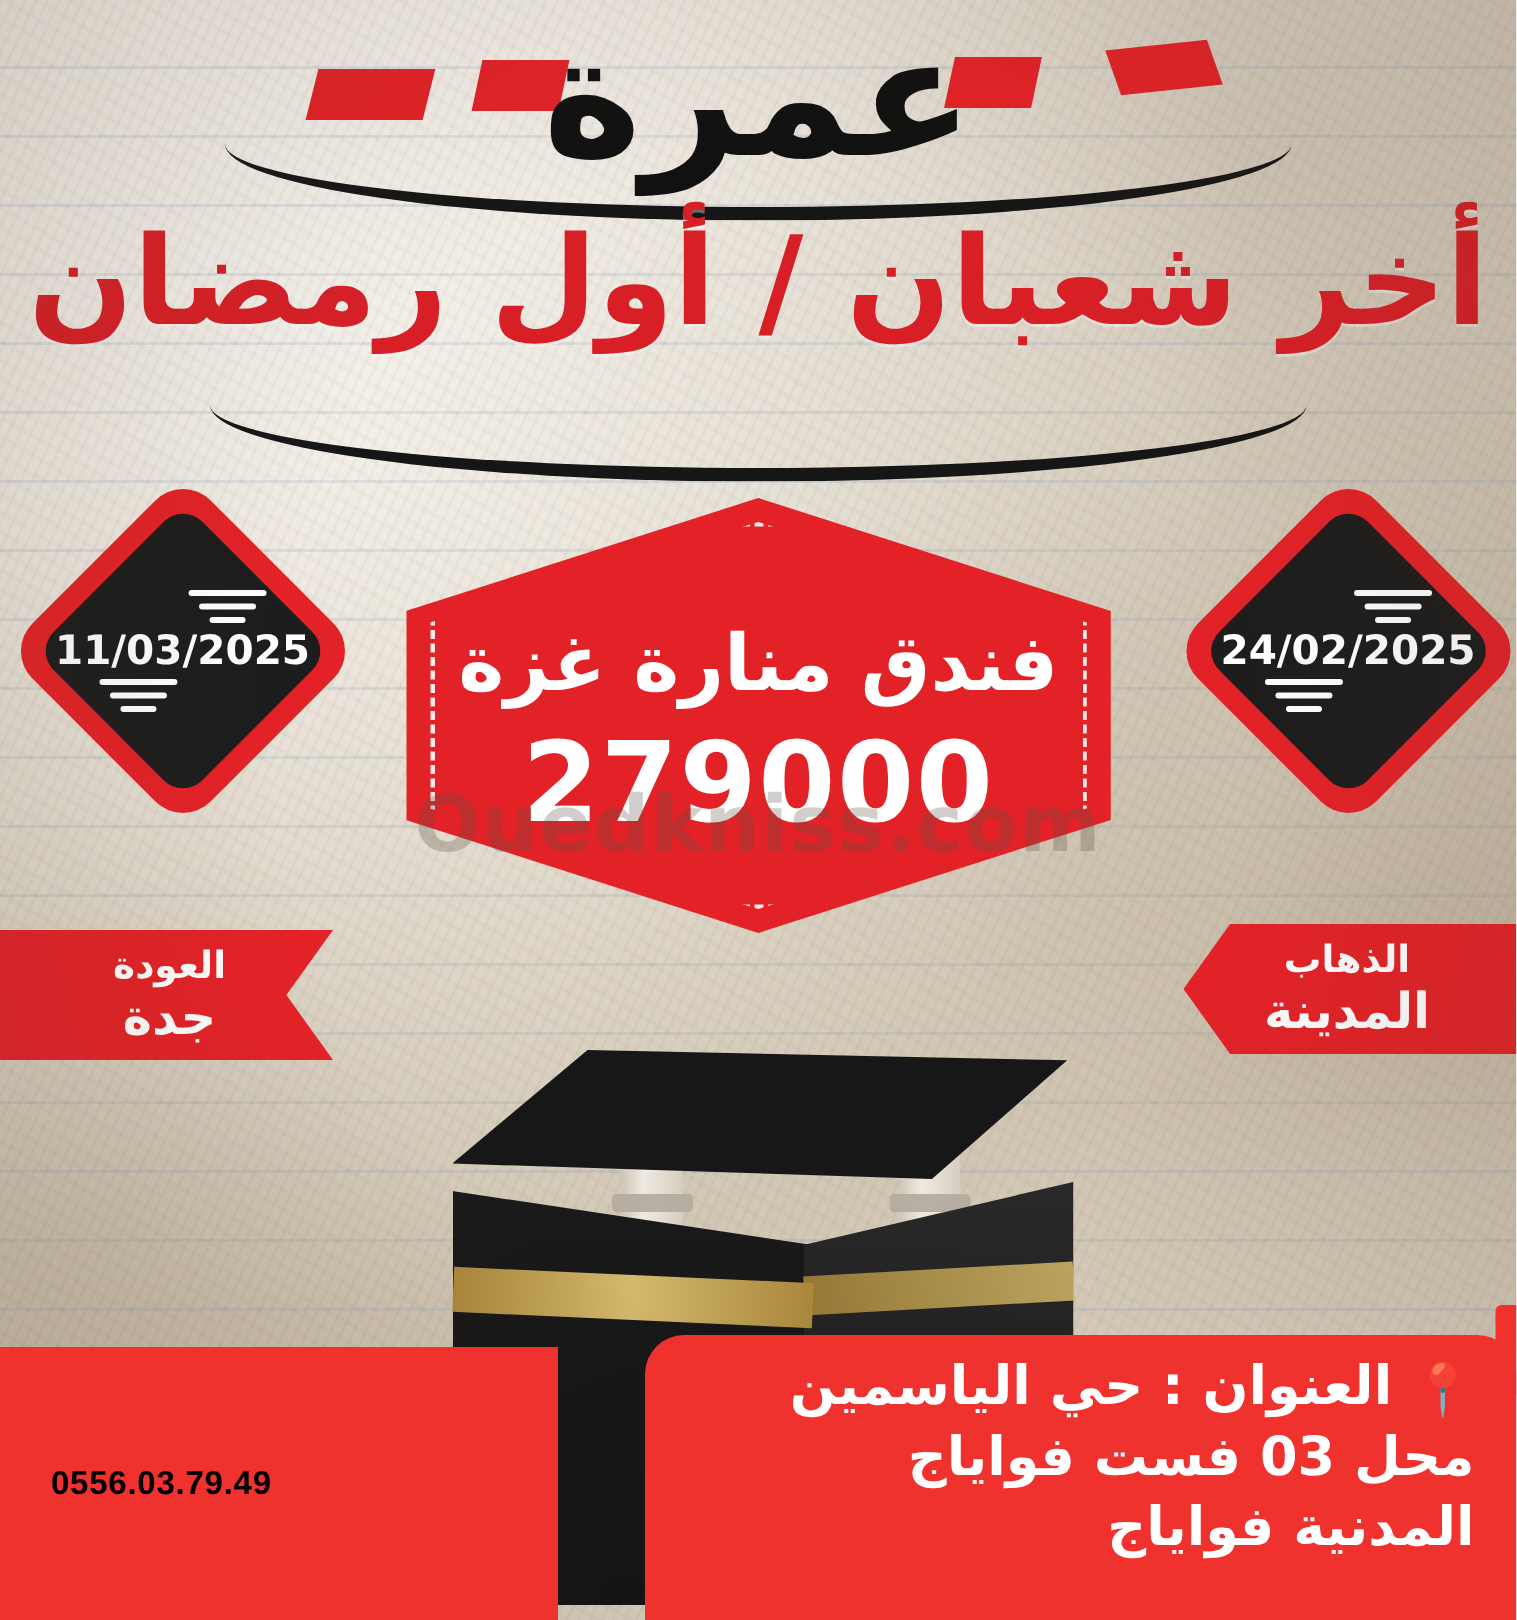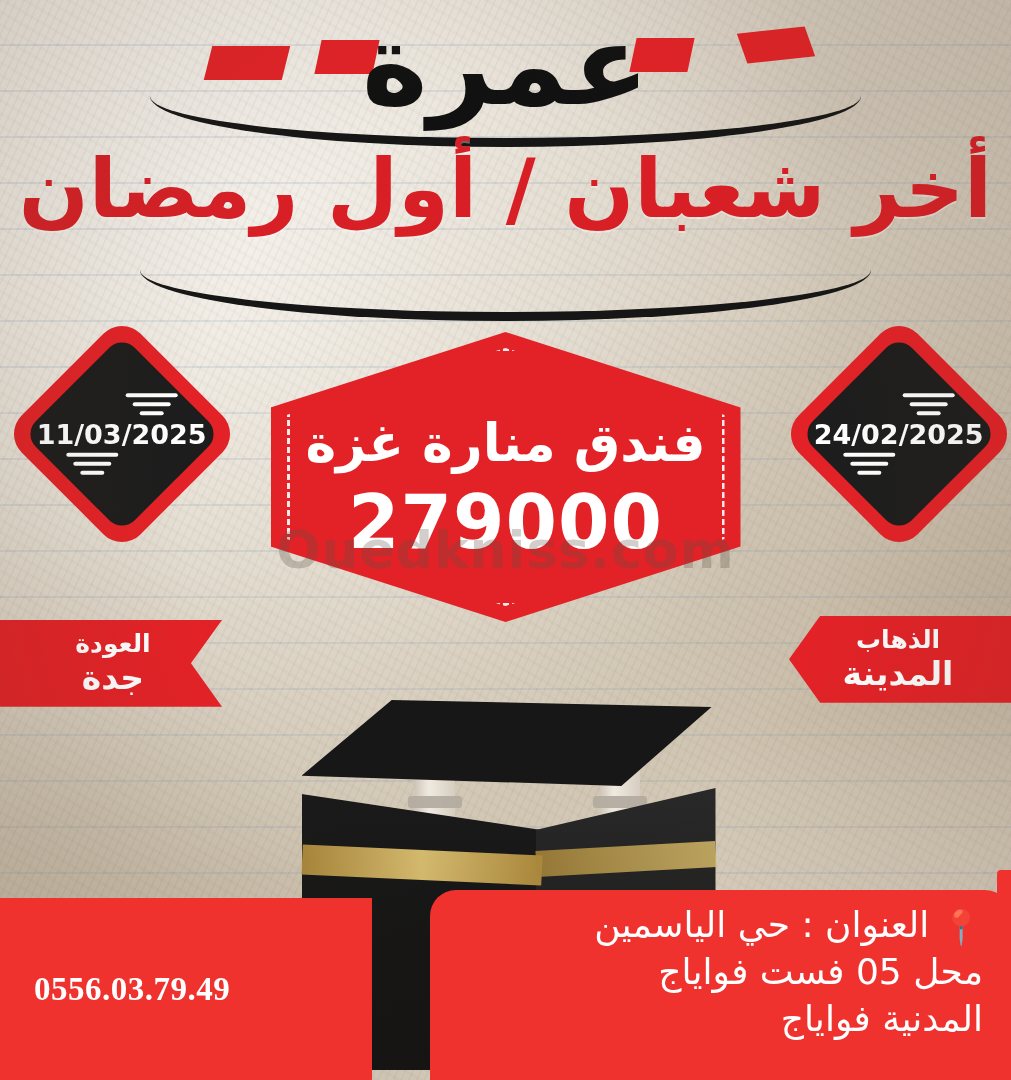--- a/index.html
+++ b/index.html
@@ -341,41 +341,41 @@
     background: #f0322f;
     display: flex;
     flex-direction: column;
     justify-content: center;
     gap: 8px;
     padding: 0 34px;
     box-sizing: border-box;
     direction: ltr;
   }
   .phone {
-    color: #ffffff;
-    font-size: 33px;
+    color: #000000;
+    font-size: 22px;
     font-weight: 600;
     letter-spacing: 0.5px;
-    font-family: Liberation Serif, serif;
+    font-family: Liberation Sans, sans-serif;
   }
   .address-box {
     position: absolute;
     right: 0; bottom: 0;
     left: 430px;
     height: 190px;
     background: #f0322f;
     border-radius: 26px 26px 0 0;
     padding: 12px 28px 0 18px;
     box-sizing: border-box;
     color: #fff;
     text-align: right;
   }
   .address-line {
     font-size: 36px;
-    font-weight: 400;
+    font-weight: 700;
     line-height: 1.30;
     white-space: nowrap;
     text-align: right;
   }
   .pin {
     display: inline-block;
     font-size: 34px;
     vertical-align: -2px;
   }
   .corner-strip {
@@ -478,18 +478,18 @@
 
     <div class="phones-box">
       <div class="phone">0556.03.79.49</div>
     </div>
 
     <div class="address-box">
       <div class="address-line">
         <span class="pin">📍</span>
         <span>العنوان : حي الياسمين</span>
       </div>
-      <div class="address-line">محل 05 فست فواياج</div>
+      <div class="address-line">محل 03 فست فواياج</div>
       <div class="address-line">المدنية  فواياج</div>
     </div>
   </div>
 
 </div>
 
 </body></html>

